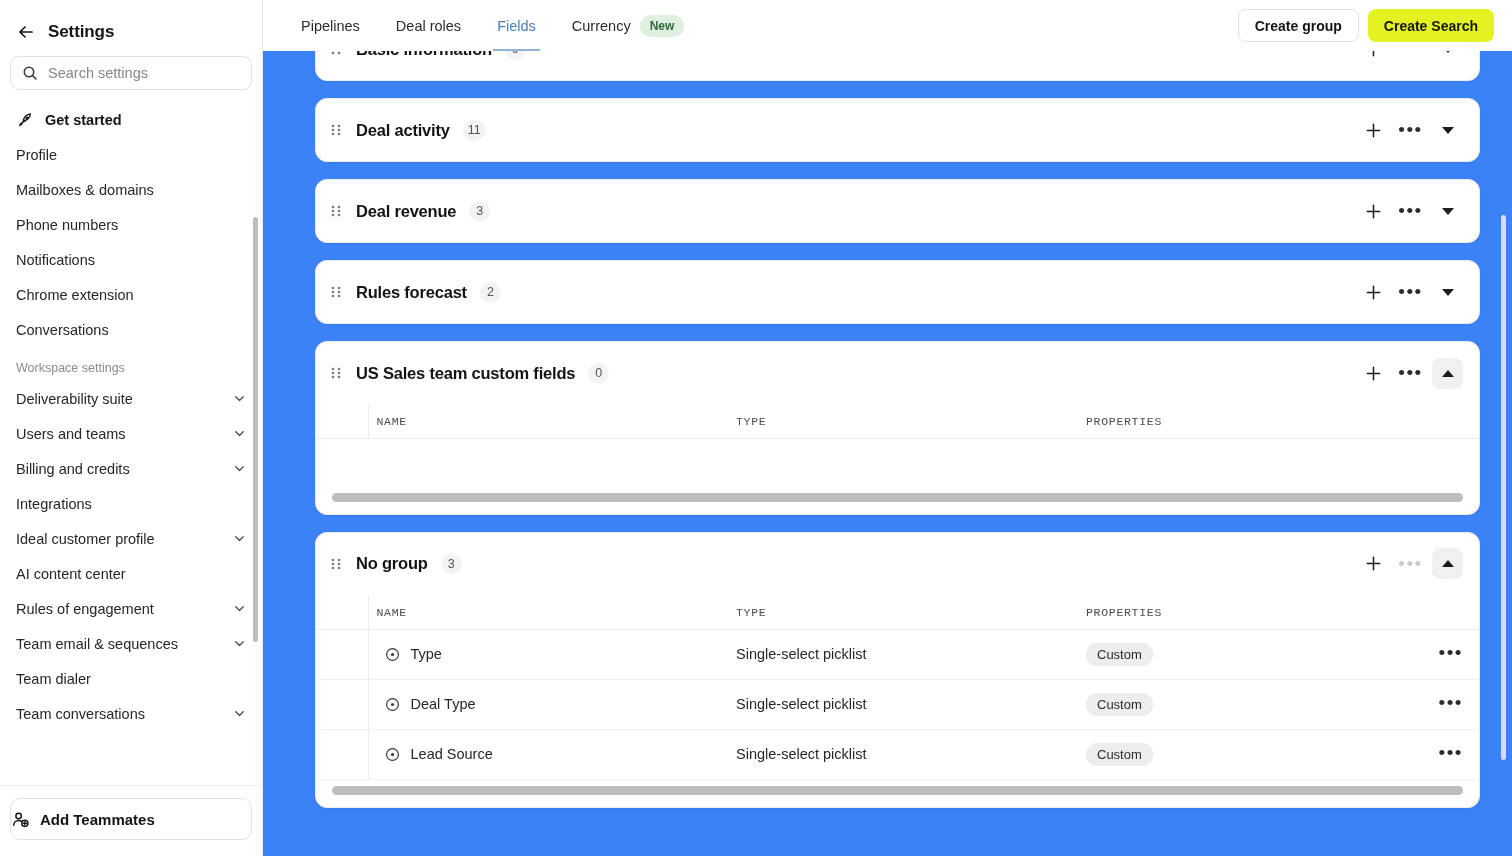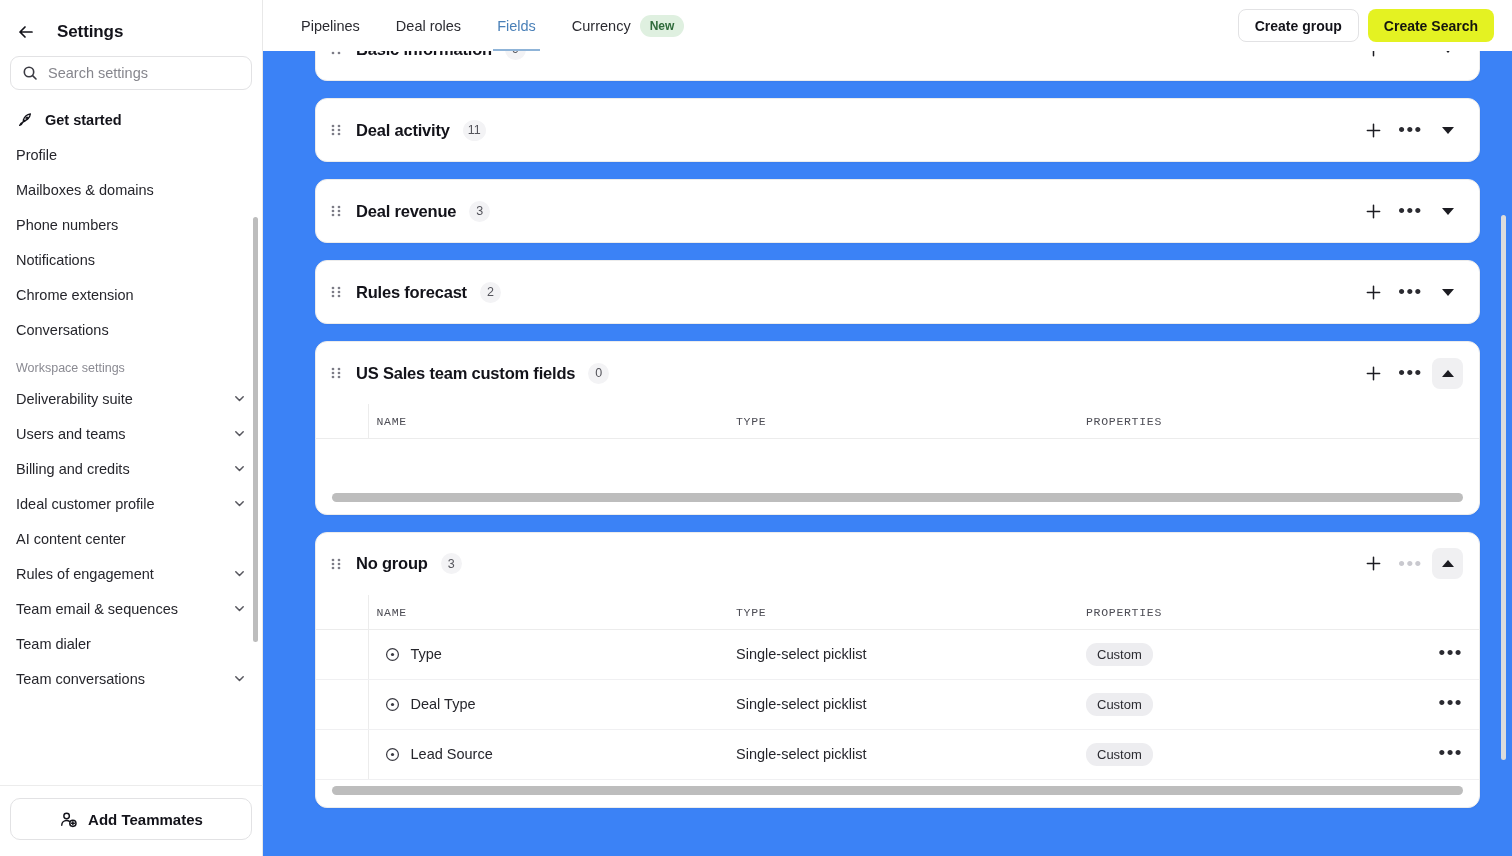--- a/index.html
+++ b/index.html
@@ -15,21 +15,21 @@
   
   .sidebar {
     width: 263px; height: 856px;
     background: #fff;
     border-right: 1px solid #e8e8e8;
     position: relative;
     flex: 0 0 263px;
     display: flex; flex-direction: column;
   }
   .sb-header {
-    display: flex; align-items: center; gap: 21px;
+    display: flex; align-items: center; gap: 12px;
     padding: 22px 0 10px 16px;
   }
   .back-arrow { width: 20px; height: 20px; display: block; }
   .sb-title { font-size: 17px; font-weight: 700; color: #13131a; letter-spacing: -0.1px; }
 
   .search-wrap { padding: 4px 10px 0 10px; }
   .search-box {
     height: 34px; border: 1px solid #e2e2e4; border-radius: 9px;
     display: flex; align-items: center; gap: 10px; padding: 0 11px;
     background: #fff;
@@ -67,21 +67,21 @@
     width: 5px; height: 425px; border-radius: 3px; background: #bdbdbd;
   }
 
   .sb-footer {
     border-top: 1px solid #ececec;
     padding: 12px 10px 16px 10px;
     flex: 0 0 auto;
   }
   .add-teammates {
     width: 100%; height: 42px; border: 1px solid #e2e2e4; border-radius: 10px;
-    background: #fff; display: flex; align-items: center; justify-content: center; gap: 10px;
+    background: #fff; display: flex; align-items: center; gap: 10px;
     font-size: 15px; font-weight: 700; color: #13131a; cursor: pointer;
     font-family: "Liberation Sans", sans-serif;
   }
 
   
   .main { flex: 1 1 auto; position: relative; background: #3b82f6; height: 856px; overflow: hidden; }
 
   .tabbar {
     height: 51px; background: #fff; display: flex; align-items: center;
     padding: 0 18px 0 20px; position: relative; z-index: 5;
@@ -279,20 +279,25 @@
         </div>
         <div class="nav-item">
           <div class="nav-item-left">
               <span class="nav-label">Billing and credits</span>
             </div>
           <span style="display:flex;">
             <svg class="chev" viewBox="0 0 14 14" fill="none" stroke="#3a3a42" stroke-width="1.6" stroke-linecap="round" stroke-linejoin="round">
                 <path d="M3 5.2l4 4 4-4"></path>
               </svg>
           </span>
+        </div>
+        <div class="nav-item">
+          <div class="nav-item-left">
+              <span class="nav-label">Integrations</span>
+            </div>
         </div>
         <div class="nav-item">
           <div class="nav-item-left">
               <span class="nav-label">Ideal customer profile</span>
             </div>
           <span style="display:flex;">
             <svg class="chev" viewBox="0 0 14 14" fill="none" stroke="#3a3a42" stroke-width="1.6" stroke-linecap="round" stroke-linejoin="round">
                 <path d="M3 5.2l4 4 4-4"></path>
               </svg>
           </span>

